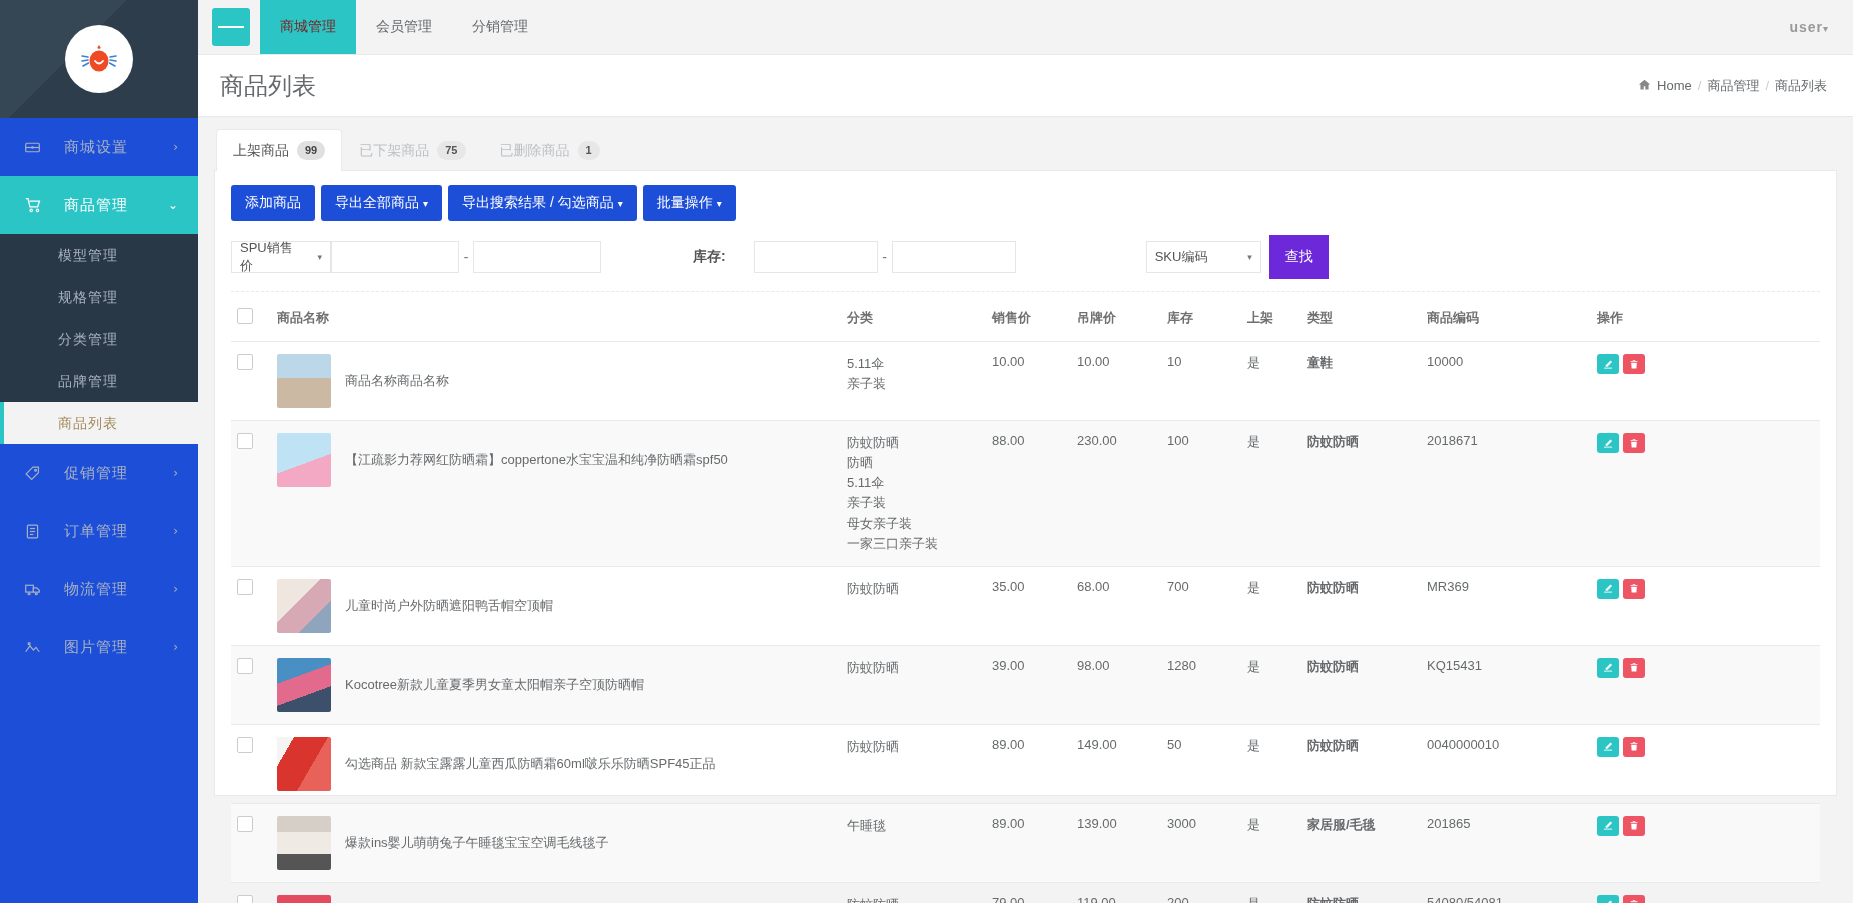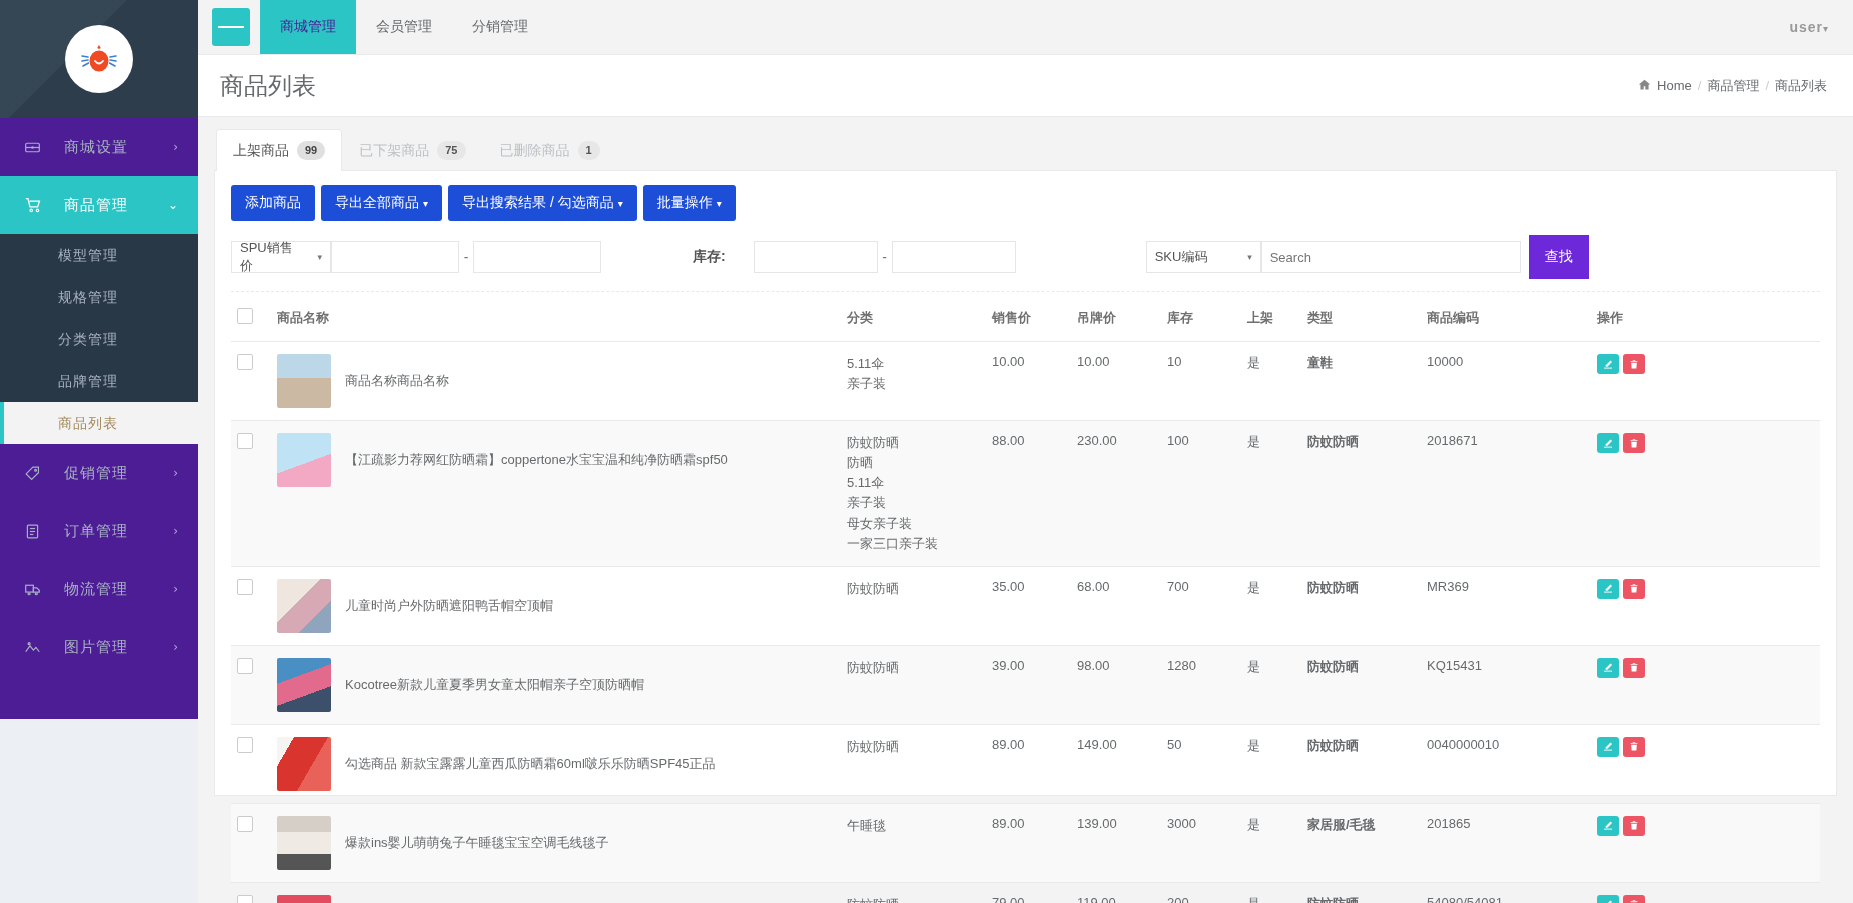--- a/index.html
+++ b/index.html
@@ -11,22 +11,22 @@
     font-family: "Liberation Sans", "DejaVu Sans", sans-serif;
     font-size: 14px;
     color: #333;
   }
   .app { display: flex; width: 1853px; height: 903px; }
 
   
   .sidebar {
     width: 198px;
     flex: 0 0 198px;
-    background: #4c1d95;
-    height: 719px;
+    background: #1d4ed8;
+    height: 903px;
     overflow: hidden;
   }
   .logo-area {
     height: 118px;
     display: flex;
     align-items: center;
     justify-content: center;
     background: #2f4050;
     position: relative;
   }
@@ -107,21 +107,21 @@
   }
   .hamburger span { display:block; width:17px; height:2px; background:#fff; margin:2px 0; }
   .topnav { display: flex; align-items: stretch; margin-left: 10px; }
   .topnav a {
     display: flex; align-items: center;
     padding: 0 20px;
     color: #676a6c;
     text-decoration: none;
     font-size: 14px;
   }
-  .topnav a.active { background: #2bc5c5; color: #4c1d95; }
+  .topnav a.active { background: #2bc5c5; color: #7f1d1d; }
   .topbar-right { margin-left: auto; display: flex; align-items: center; padding-right: 24px; }
   .user-menu { color: #999; font-size: 14px; font-weight: bold; letter-spacing: 1px; cursor: pointer;}
   .user-menu .caret { font-size: 10px; }
 
   .pagehead {
     background: #fff;
     border-bottom: 1px solid #e7eaec;
     height: 62px;
     display: flex; align-items: center;
     padding: 0 26px 0 22px;
@@ -428,21 +428,20 @@
           <span class="dash">-</span>
           <input class="inp" style="width: 128px;" value="" placeholder="">
           <span class="lbl" style="margin-left:92px;margin-right:28px">库存:</span>
           <input class="inp" style="width: 124px;" value="">
           <span class="dash">-</span>
           <input class="inp" style="width: 124px;" value="">
           <div class="sel" style="width:115px;margin-left:130px">
             <span>SKU编码</span>
             <span class="caret">▾</span>
           </div>
-          <input class="inp" style="width: 260px;" value="" placeholder="Search">
           <button class="srchbtn">查找</button>
         </div>
 
         <table class="tbl">
           <colgroup>
             <col style="width:40px">
               <col style="width:570px">
               <col style="width:145px">
             <col style="width:85px">
               <col style="width:90px">

